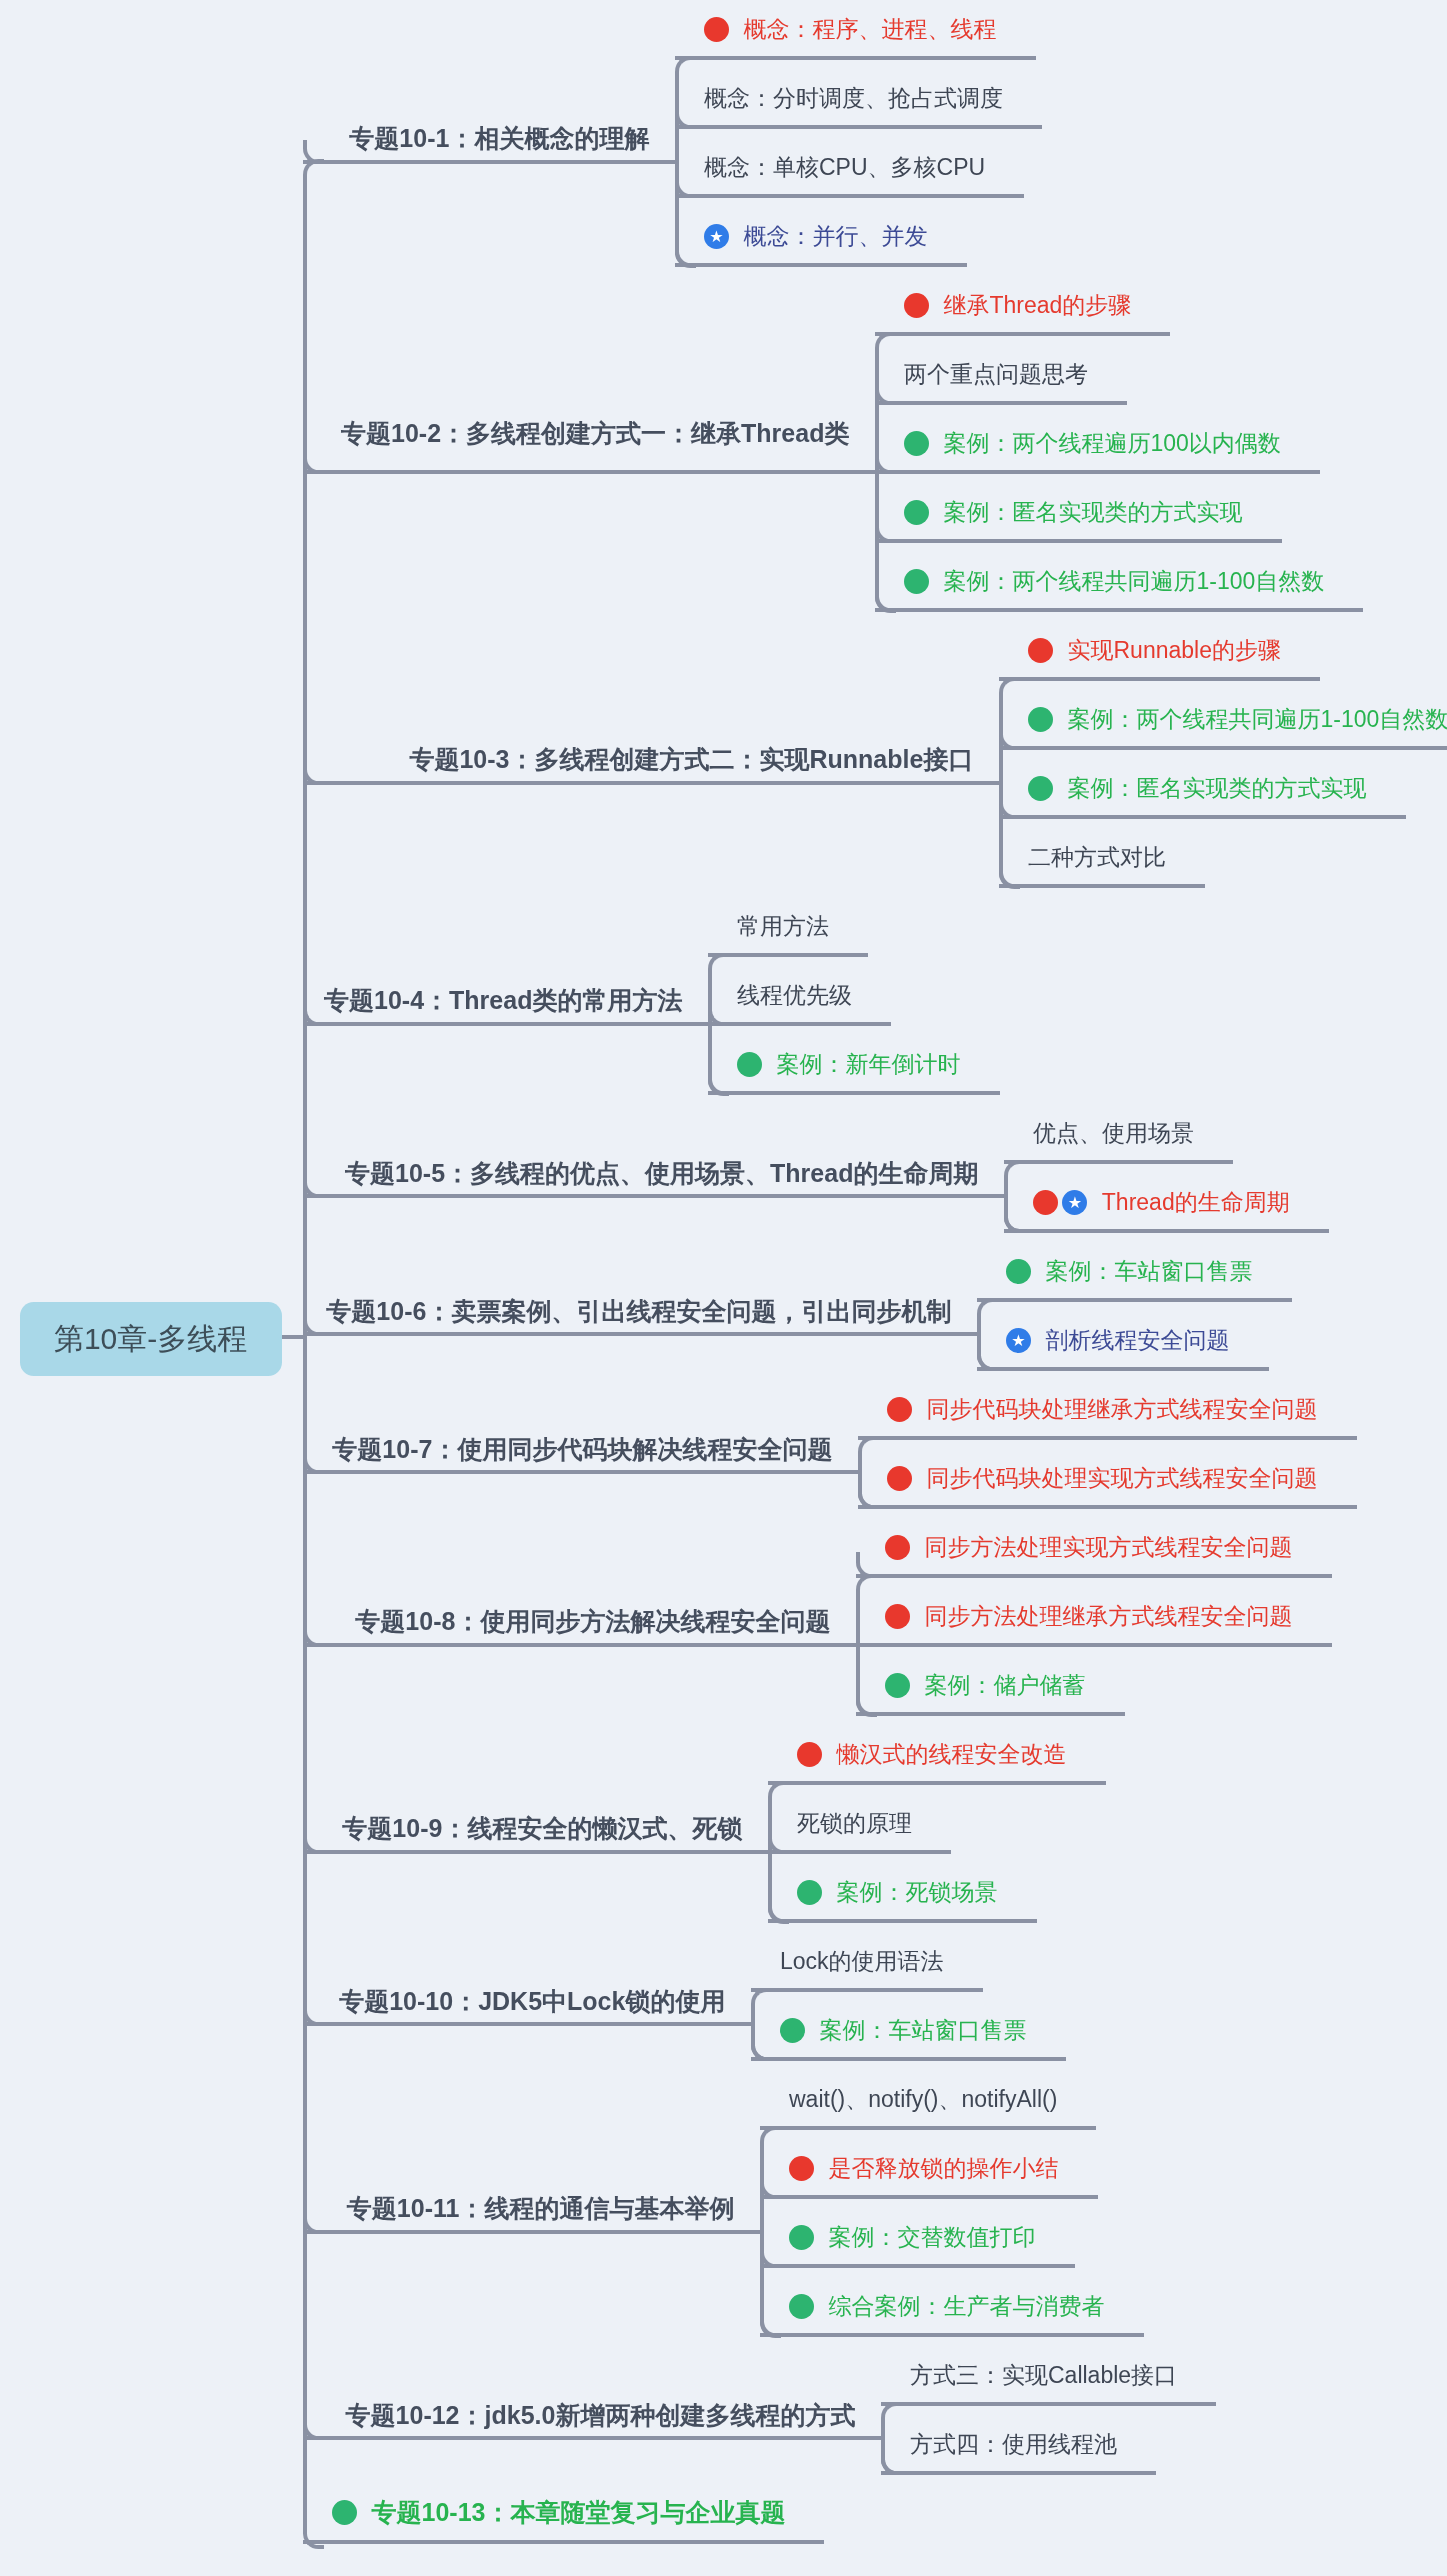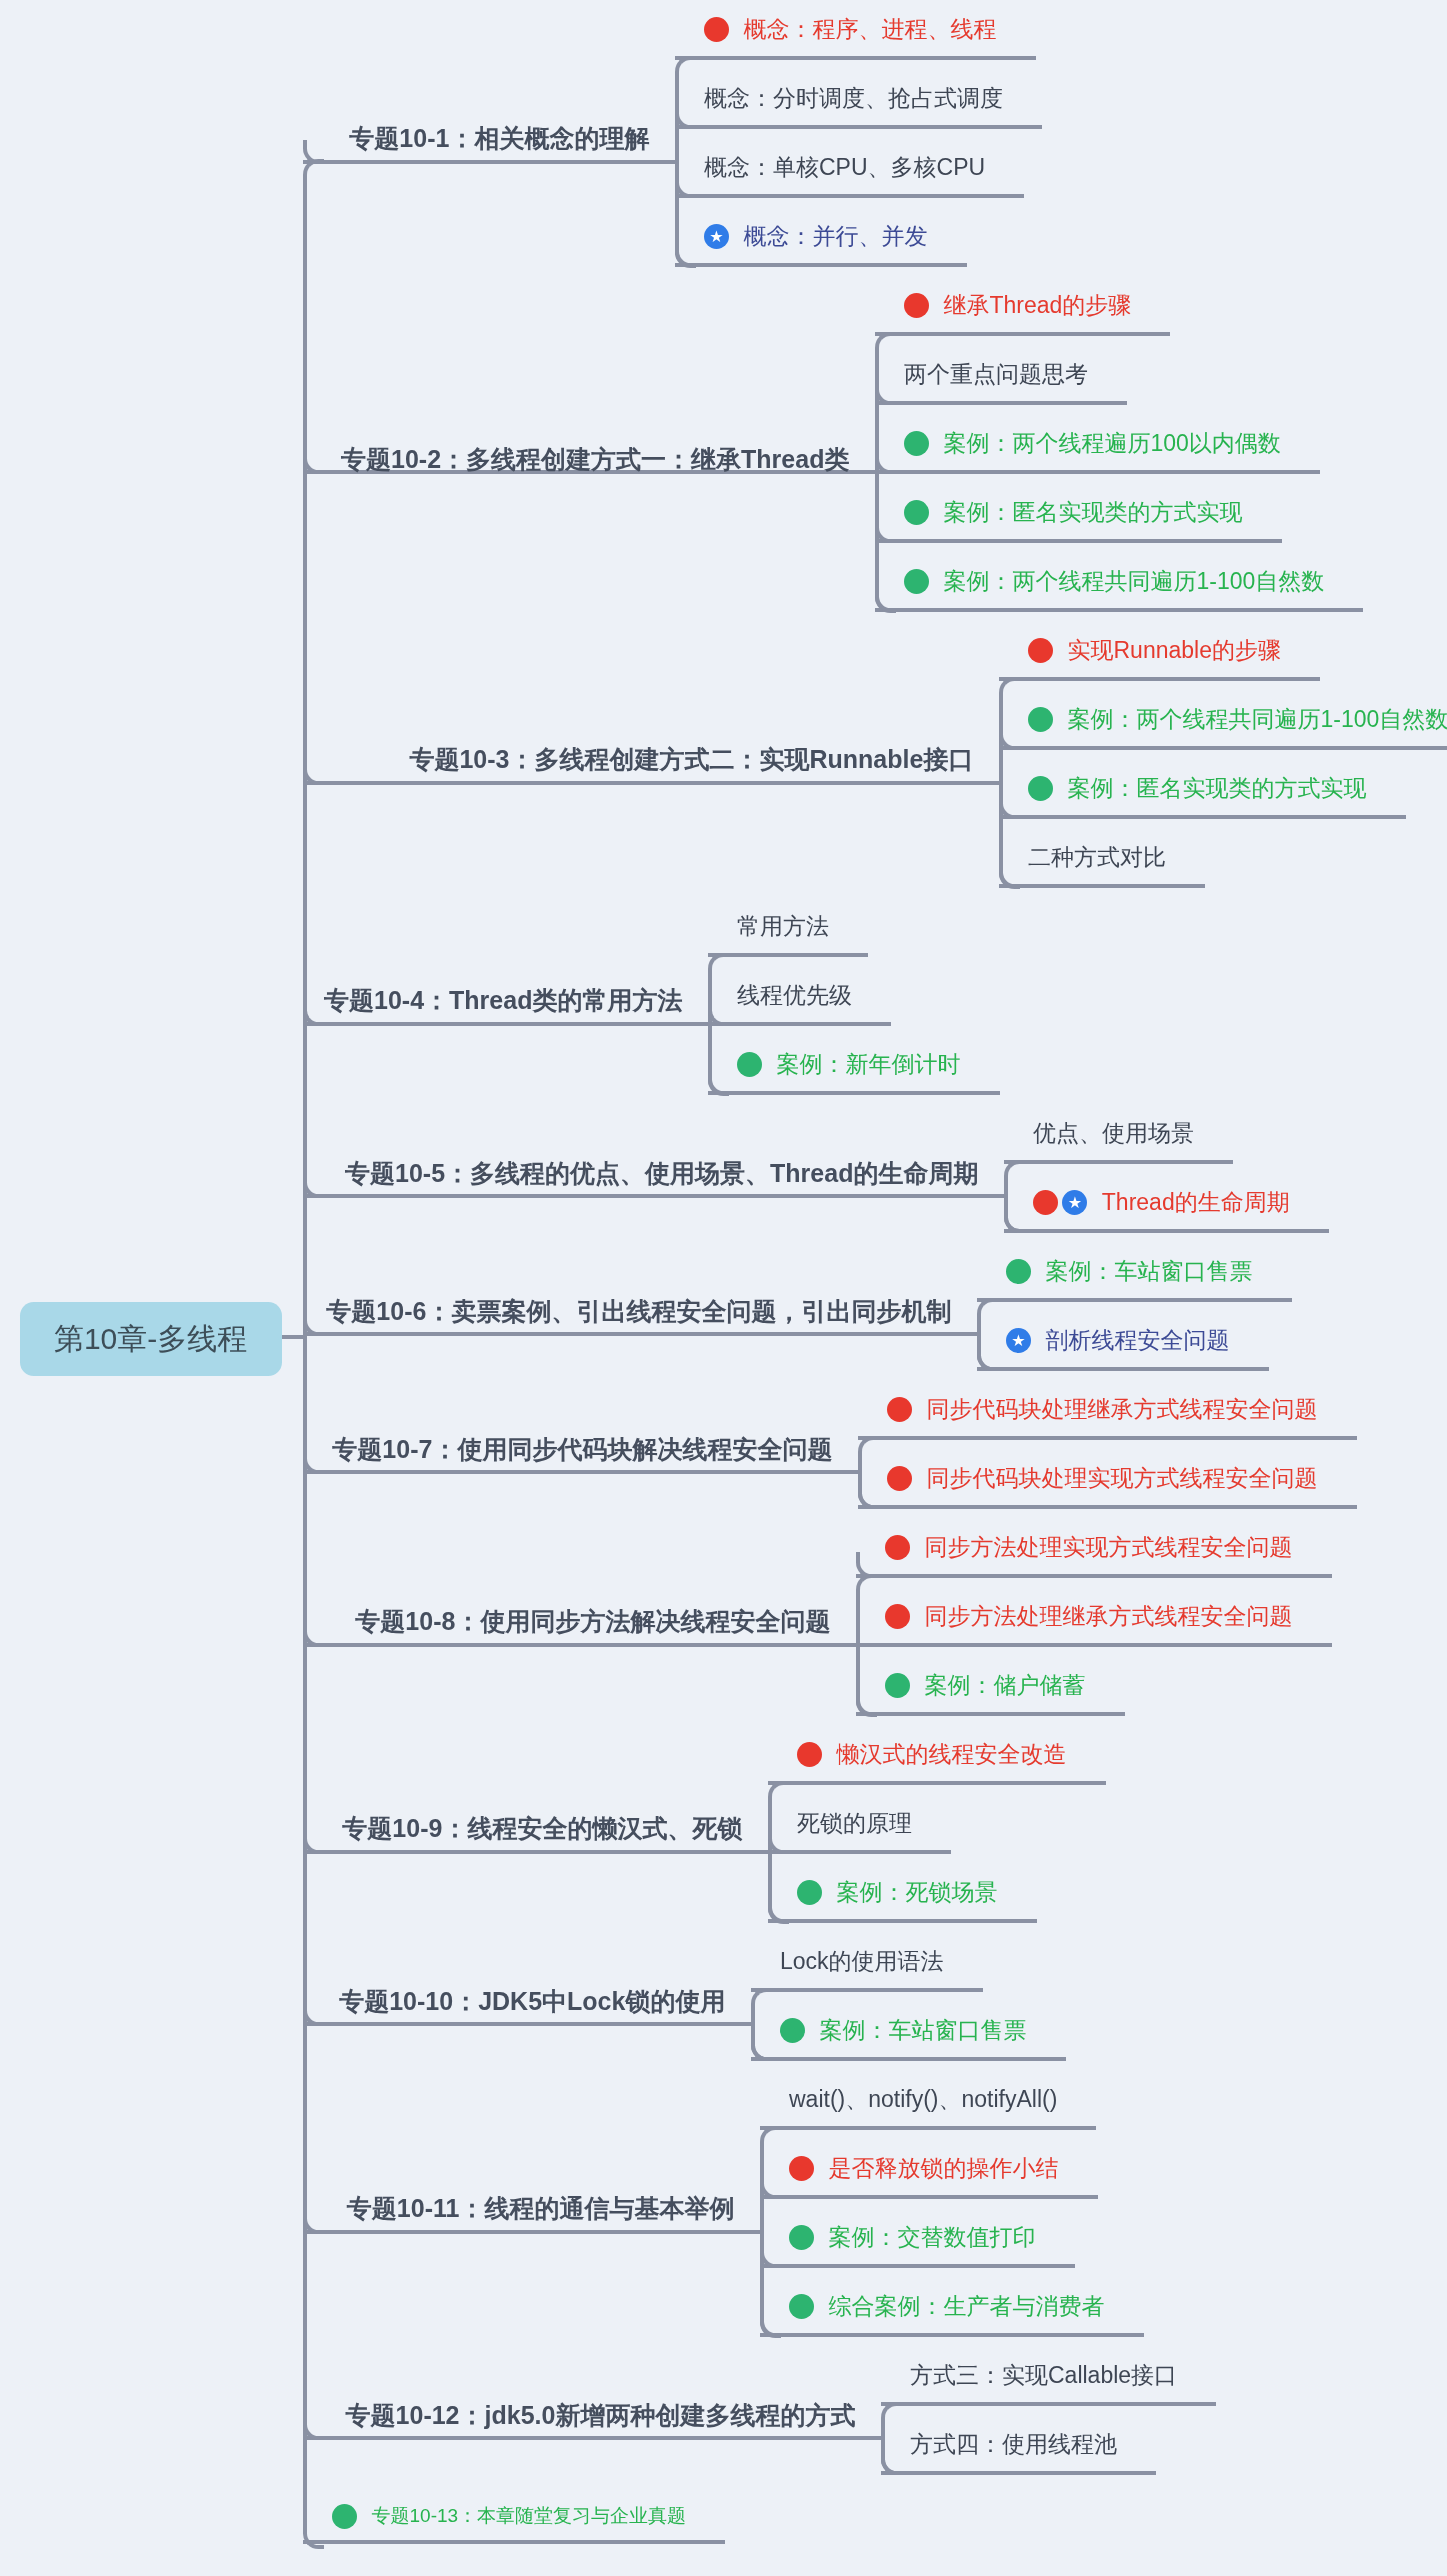--- a/index.html
+++ b/index.html
@@ -55,21 +55,21 @@
     padding:0 39px 10.2px 29px;border-bottom:4.3px solid var(--line);
     white-space:nowrap;font-size:23px;color:var(--plain-text);
   }
   .child-content.arc::before{
     content:"";position:absolute;left:0;bottom:-4.3px;width:19px;height:25.6px;box-sizing:border-box;
     border-left:4.3px solid var(--line);border-bottom:4.3px solid var(--line);
     border-bottom-left-radius:15.4px;
   }
   .c-red{color:var(--red);} .c-green{color:var(--green);}
   .c-navy{color:var(--navy);} .c-plain{color:var(--plain-text);}
-  .c-green-bold{color:var(--green);font-weight:normal;font-size:19px;margin-top:44px;}
+  .c-green-bold{color:var(--green);font-weight:bold;font-size:25px;margin-top:44px;}
   .icon{flex:none;width:25px;height:25px;border-radius:50%;margin-right:14.5px;}
   .icon + .icon{margin-left:-10.2px;}
   .red-dot-icon{background:var(--red-icon);}
   .green-dot-icon{background:var(--green-icon);}
   .blue-star-icon{
     background:var(--blue-icon);color:#fff;font-size:16px;line-height:25px;
     display:flex;align-items:center;justify-content:center;
   }
   .topic.leaf{height:69px;display:flex;align-items:flex-end;}
 </style>
@@ -108,21 +108,21 @@
             <div class="child-content c-navy arc">
               <span class="icon blue-star-icon">★</span>
               <span class="child-text">概念：并行、并发</span>
             </div>
           </div>
         </div>
       </div>
       <div class="topic">
         <div class="label-zone" style="width: 572px;">
           <div class="topic-underline" style="top: 203px;"></div>
-          <span class="topic-label" style="bottom: 136px;">专题10-2：多线程创建方式一：继承Thread类</span>
+          <span class="topic-label" style="bottom: 162px;">专题10-2：多线程创建方式一：继承Thread类</span>
         </div>
         <div class="children-zone">
           <div class="child-trunk" style="top: 65px; height: 281px;"></div>
           <div class="child-row">
             <div class="child-content c-red">
               <span class="icon red-dot-icon"></span>
               <span class="child-text">继承Thread的步骤</span>
             </div>
           </div>
           <div class="child-row">

